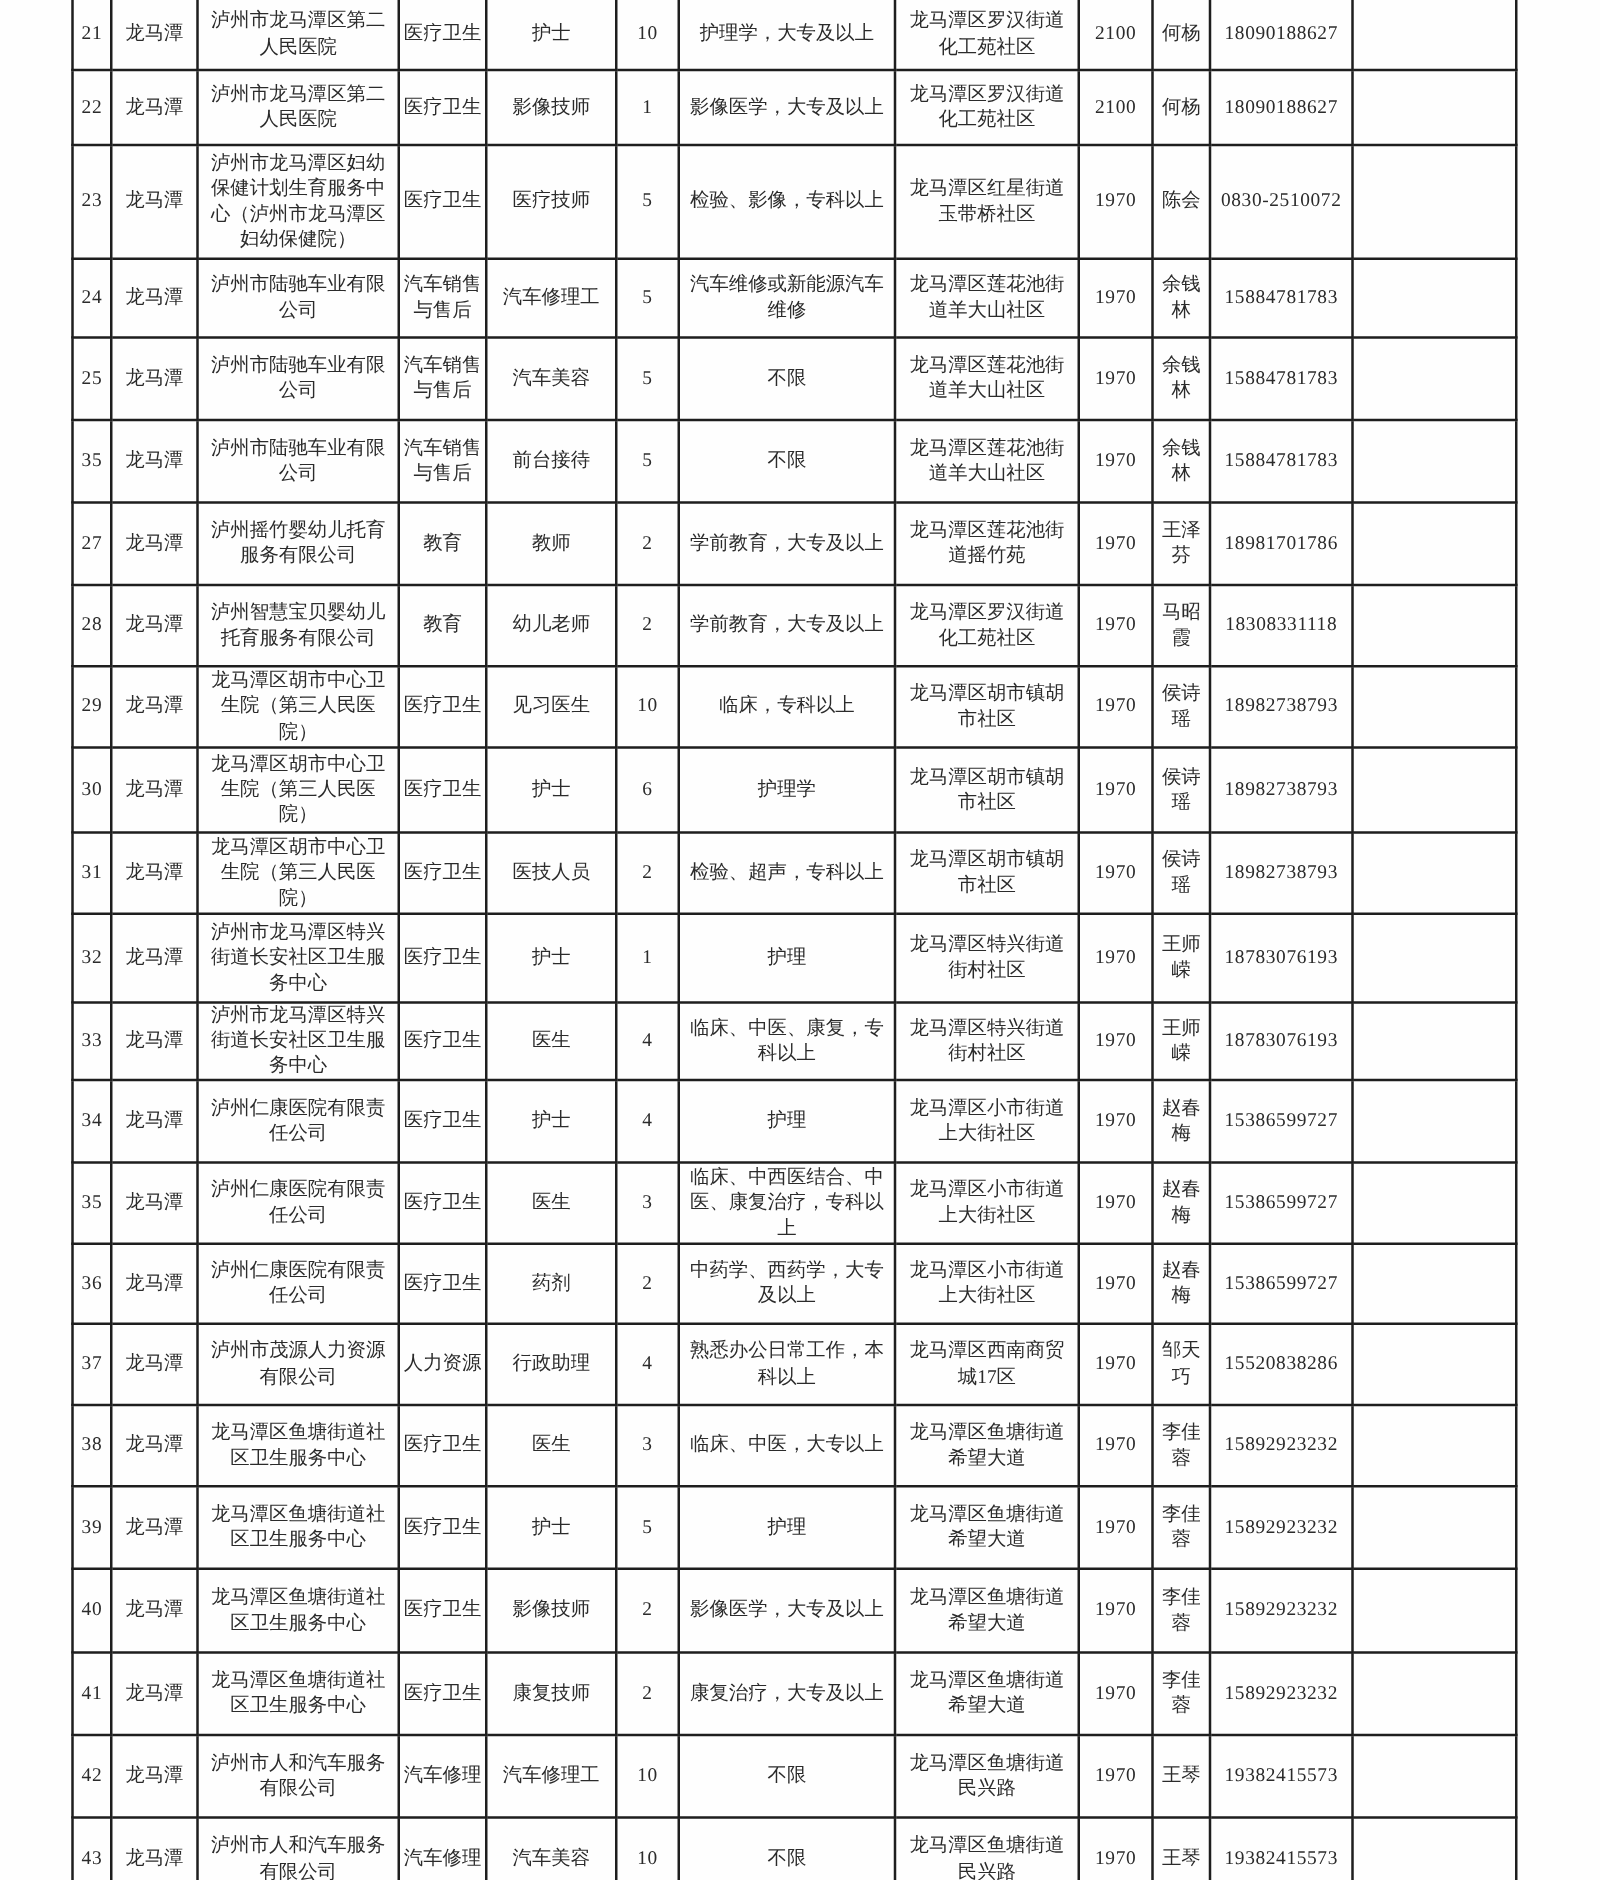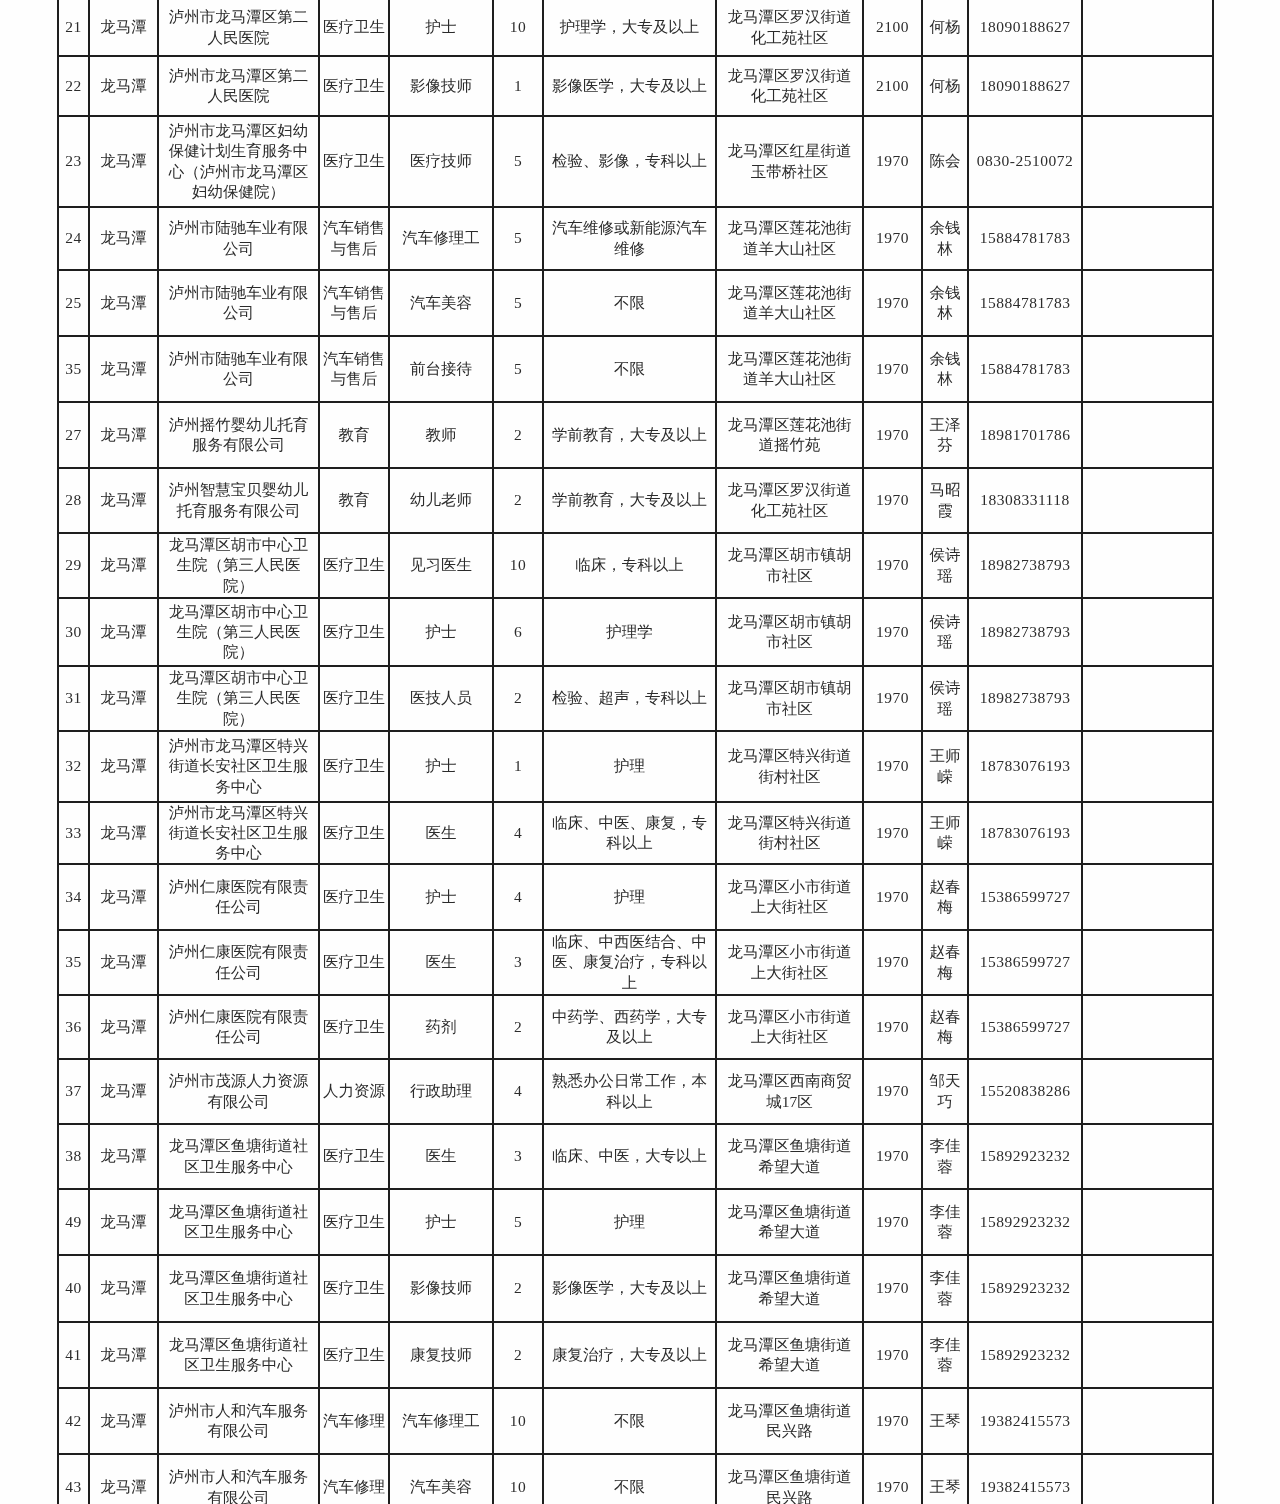--- a/index.html
+++ b/index.html
@@ -750,21 +750,21 @@
           </td>
           <td>
             <div class="cw num" style="height: 63px;">15892923232</div>
           </td>
           <td>
             <div class="cw" style="height: 63px;"></div>
           </td>
         </tr>
         <tr>
           <td>
-            <div class="cw num" style="height: 64px;">49</div>
+            <div class="cw num" style="height: 64px;">39</div>
           </td>
           <td>
             <div class="cw" style="height: 64px;">龙马潭</div>
           </td>
           <td>
             <div class="cw" style="height: 64px;">龙马潭区鱼塘街道社区卫生服务中心</div>
           </td>
           <td>
             <div class="cw" style="height: 64px;">医疗卫生</div>
           </td>

